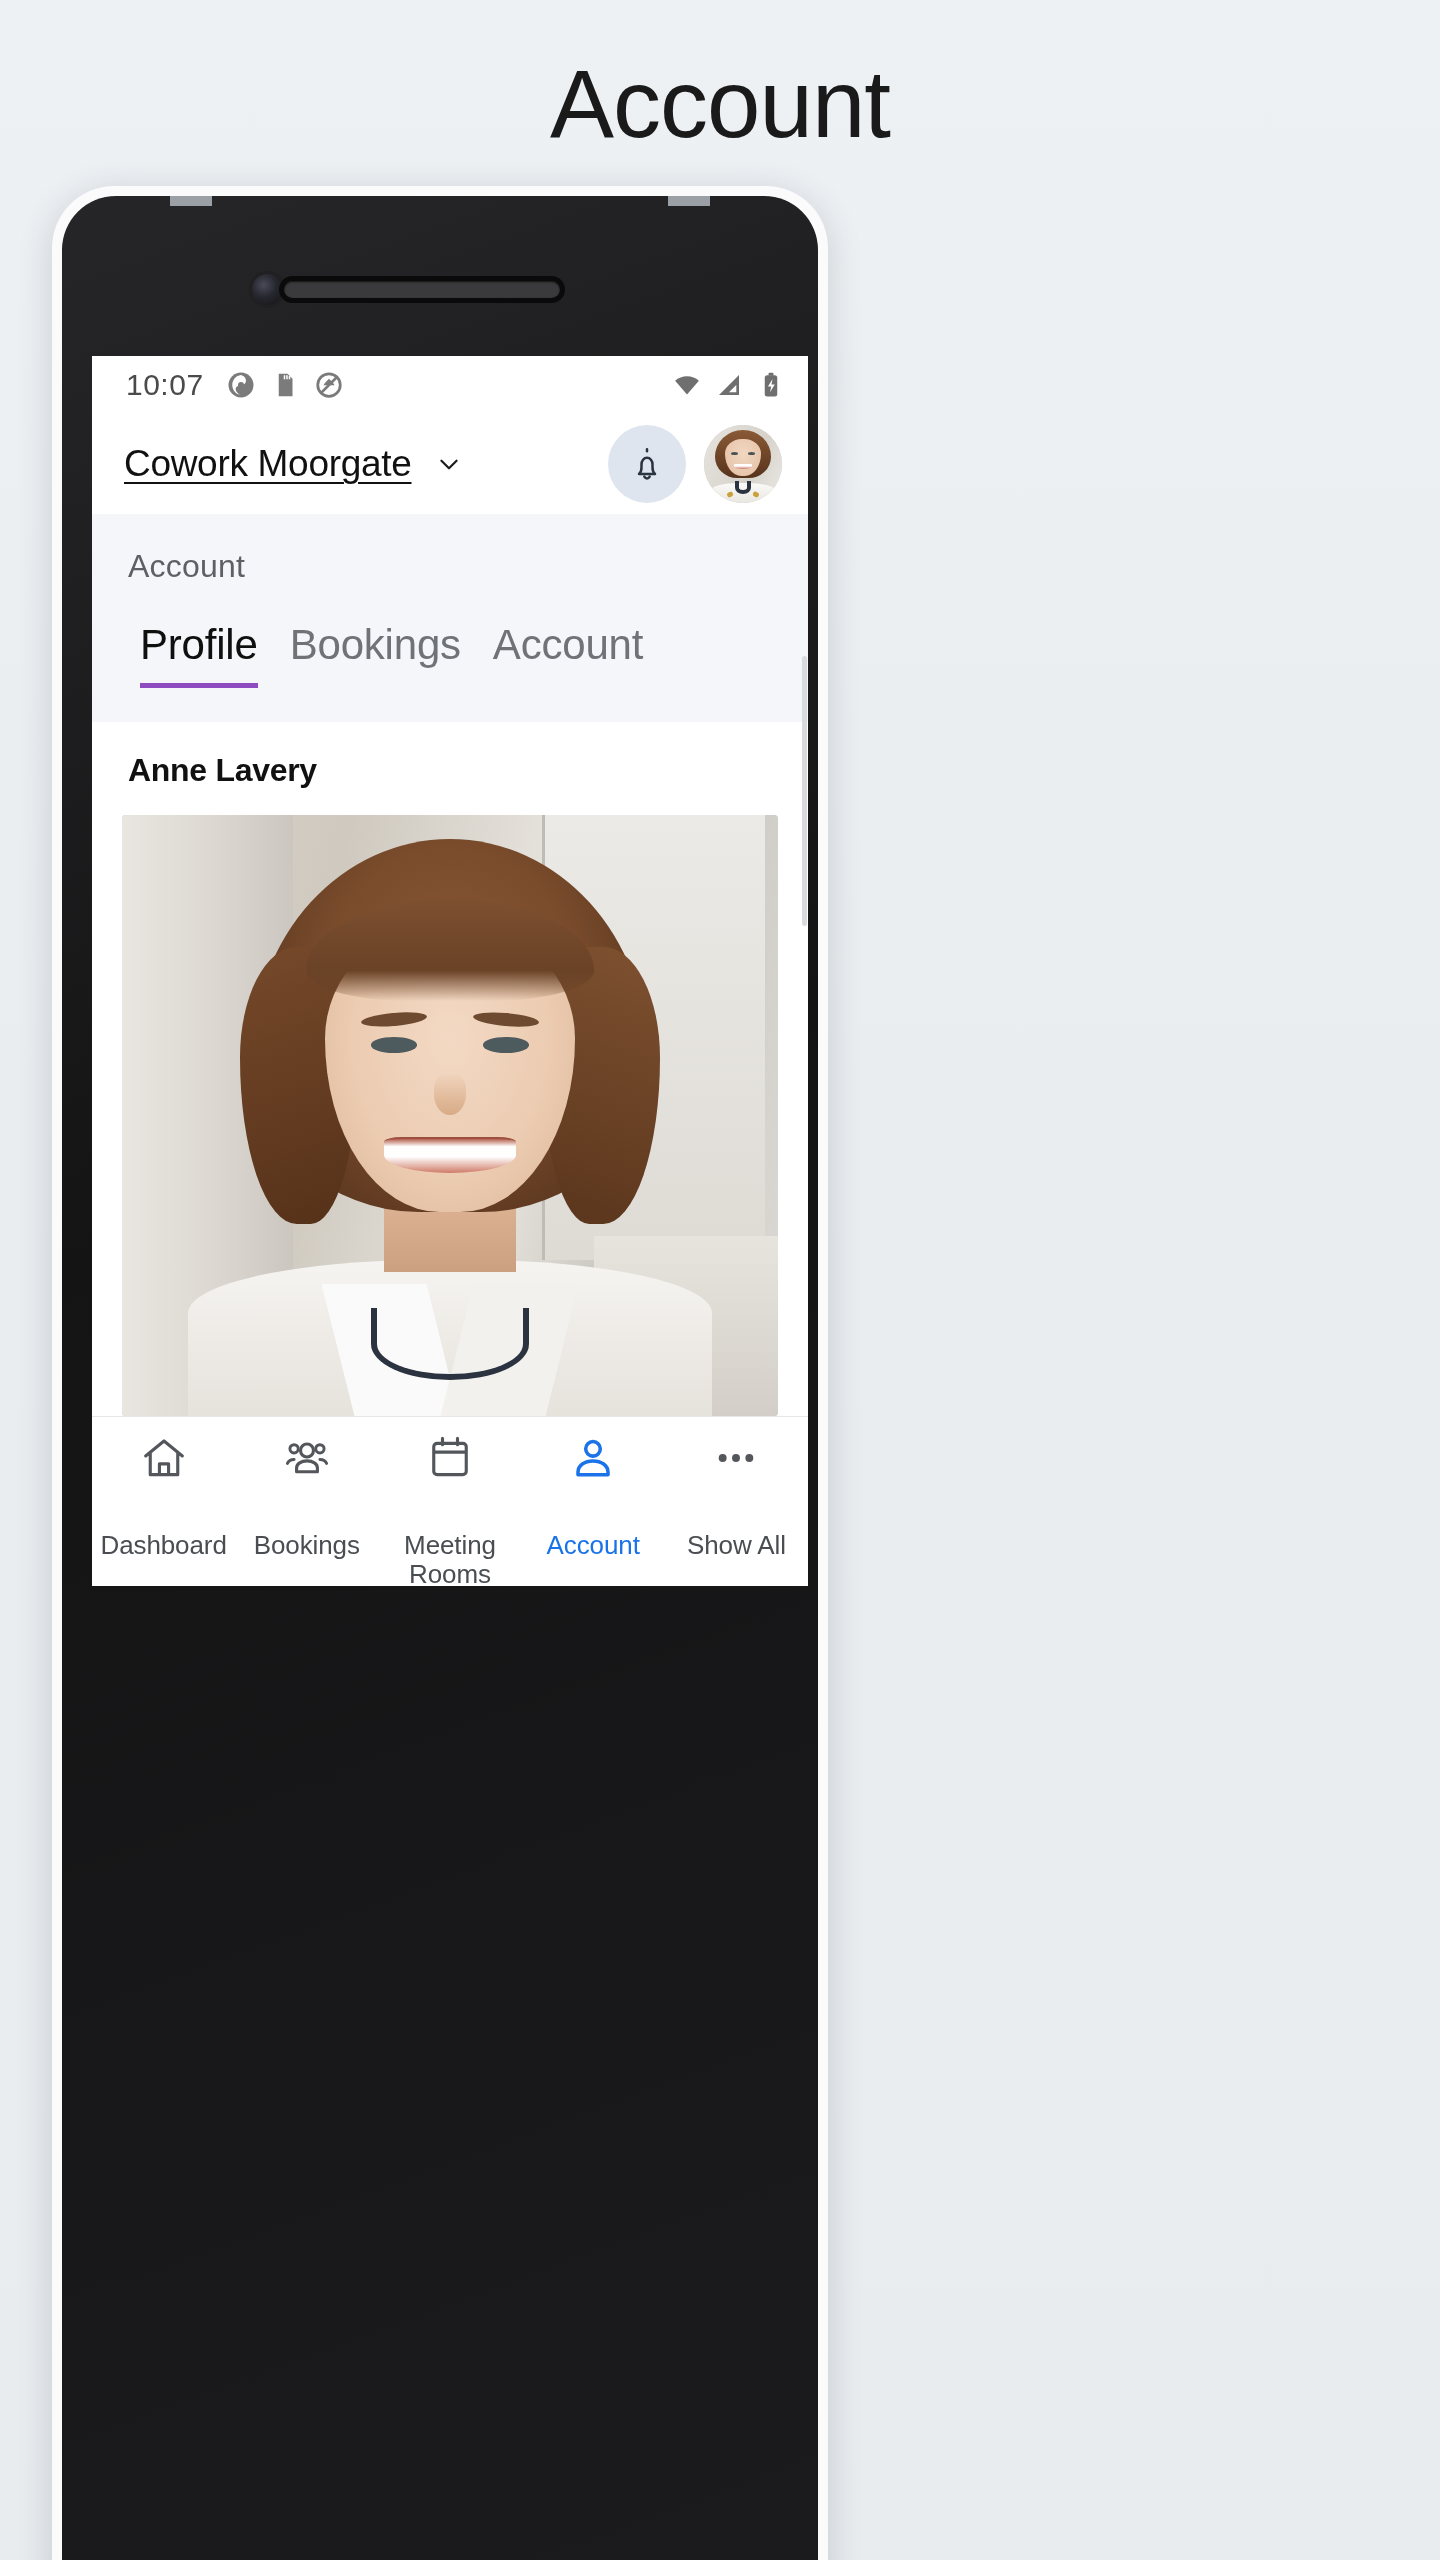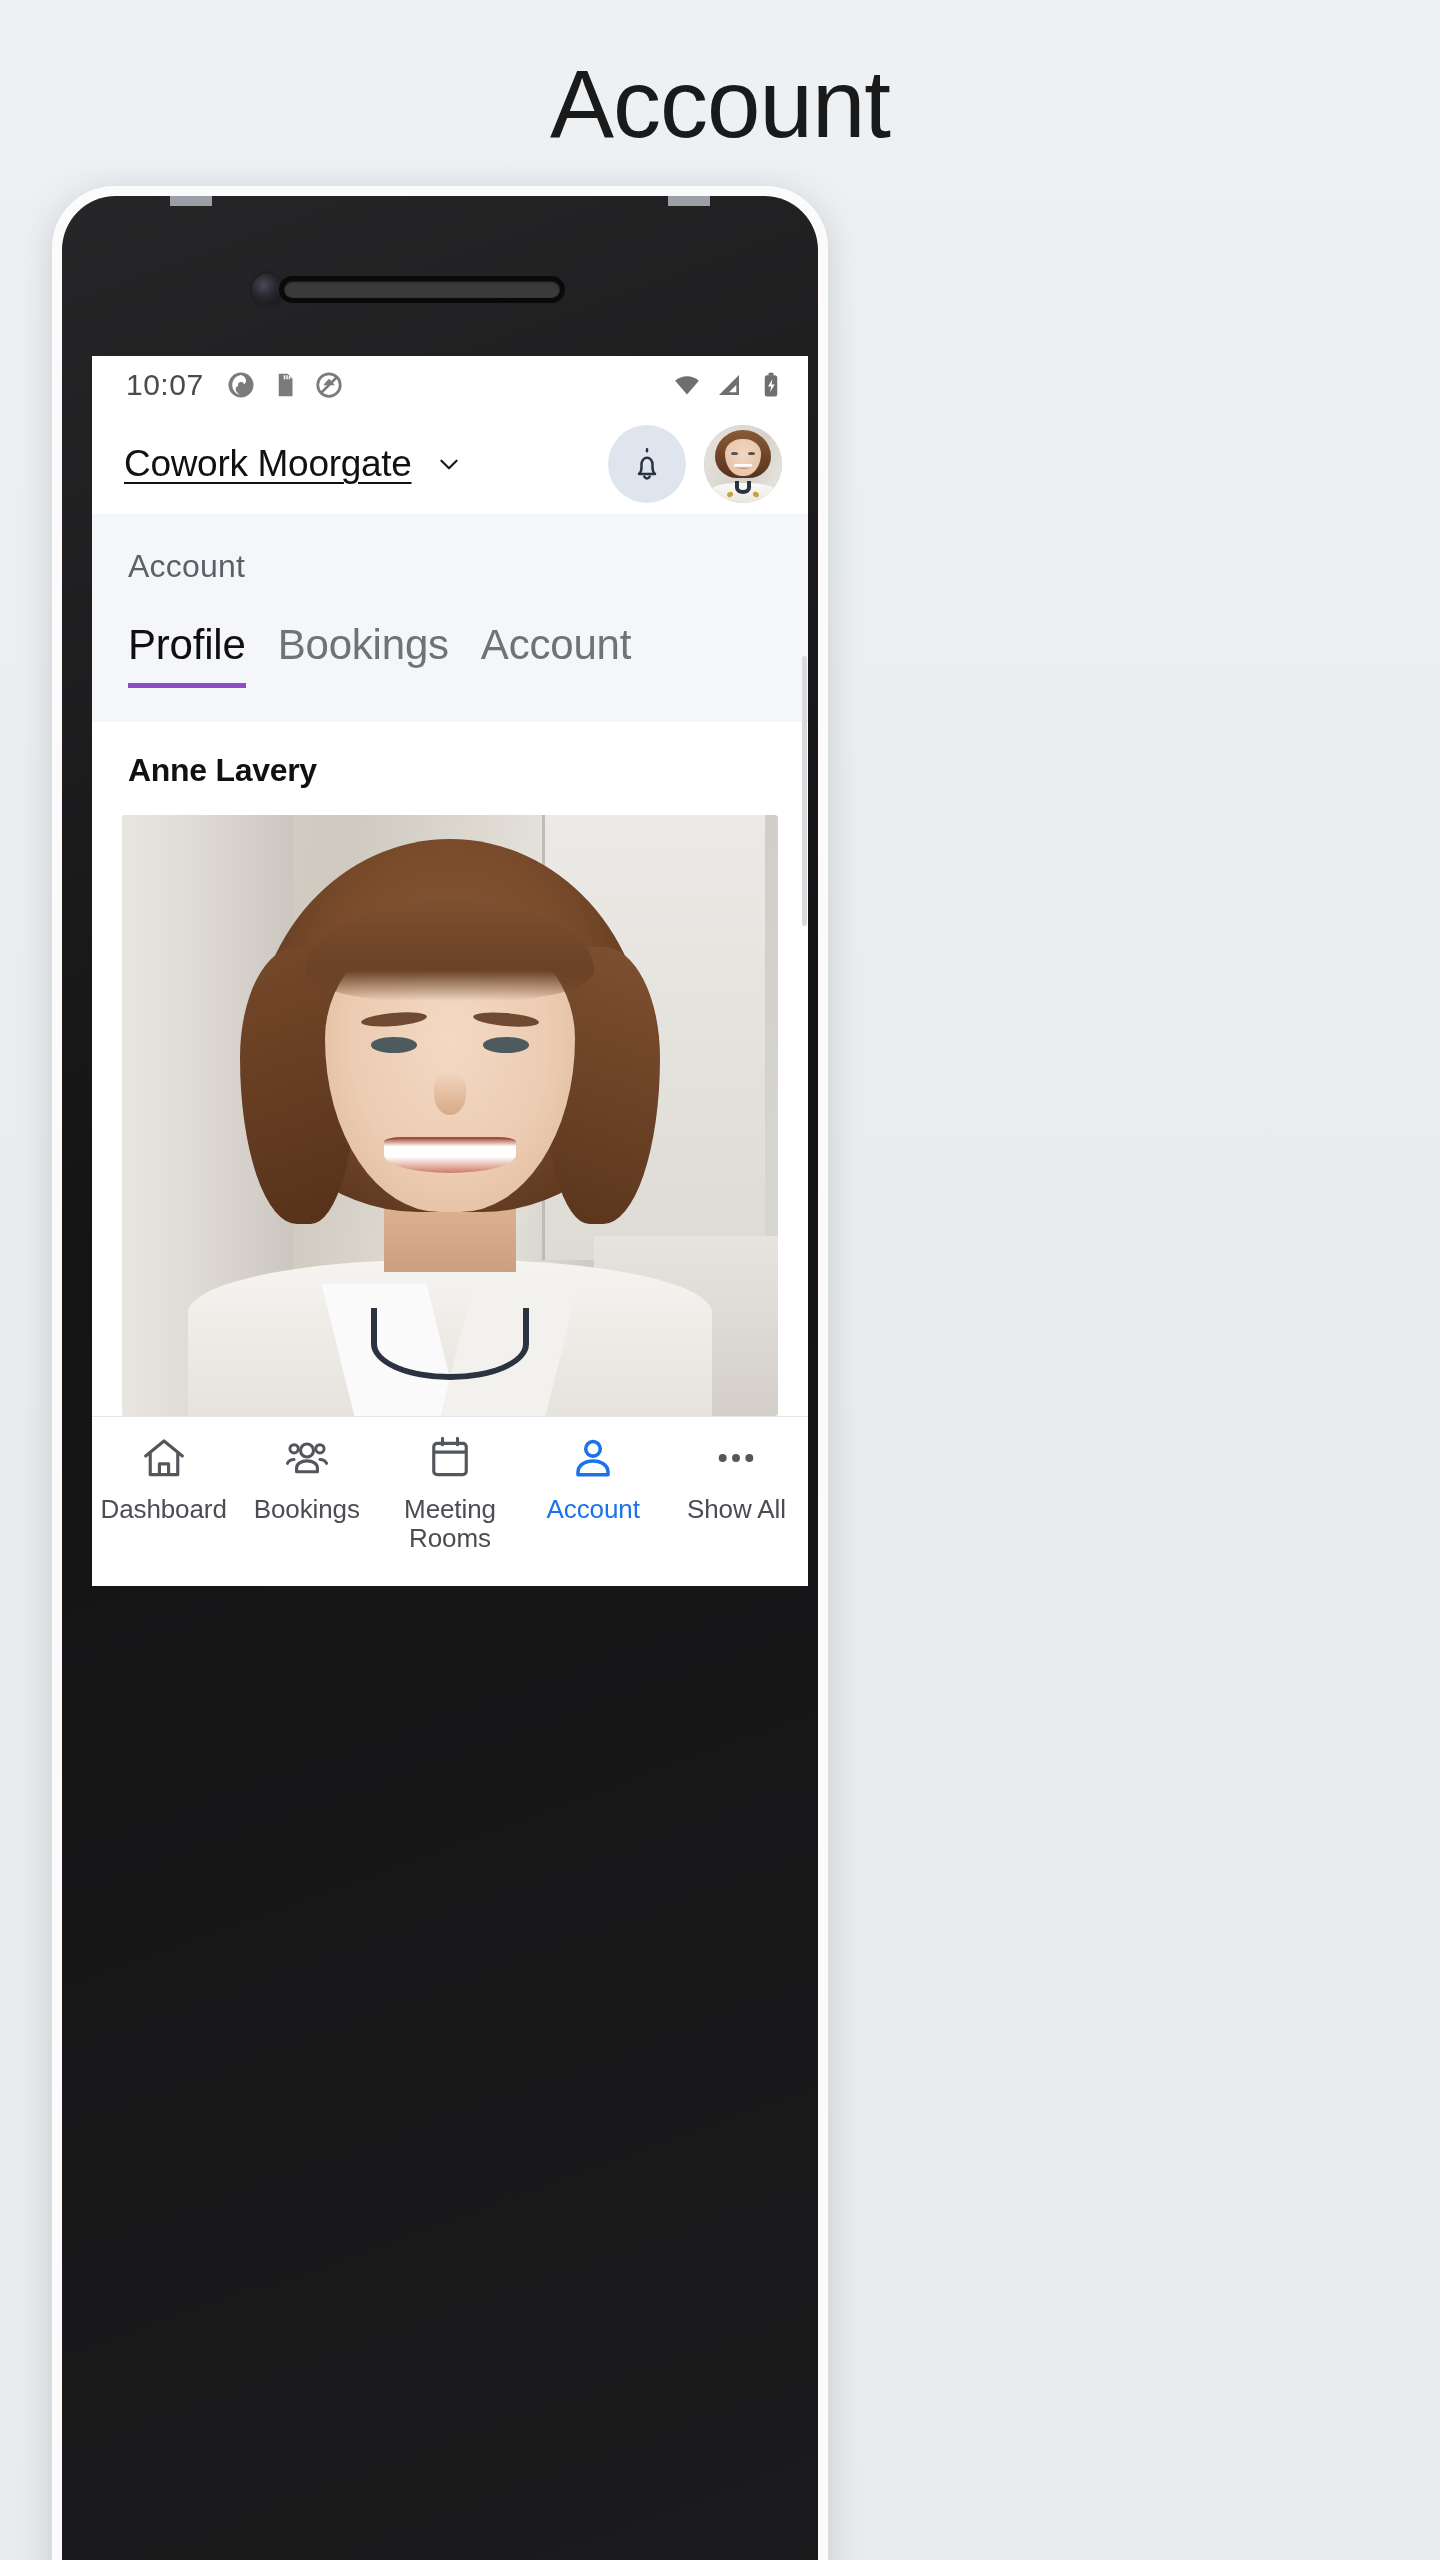--- a/index.html
+++ b/index.html
@@ -152,20 +152,21 @@
     font-size: 32px;
     color: #5d6066;
     padding: 0 34px 0 36px;
     letter-spacing: 0.2px;
   }
   .tabs {
     display: flex;
     align-items: flex-end;
     gap: 32px;
     padding: 36px 36px 0 36px;
+    margin-left: 12px;
   }
   .tab {
     font-size: 42px;
     color: #6f7378;
     padding-bottom: 14px;
     border-bottom: 5px solid transparent;
     letter-spacing: -0.2px;
   }
   .tab.active { color: #0f0f0f; border-bottom-color: #8e4cc0; }
   .section-pad { height: 34px; }
@@ -306,20 +307,21 @@
     gap: 12px;
     padding: 0 4px;
   }
   .nav-ico { width: 50px; height: 50px; display:block; }
   .nav-label {
     font-size: 26px;
     color: #4a4d52;
     text-align: center;
     line-height: 1.12;
     letter-spacing: -0.1px;
+    margin-top: 36px;
   }
   .nav-item.active .nav-label { color: #1a73e8; }
 
   
   .scroll-hint { position:absolute; right:1px; top:300px; width:5px; height:270px; background:#d9dadd; border-radius:3px; }
 </style>
 </head>
 <body>
 
 <div class="page-title">Account</div>

